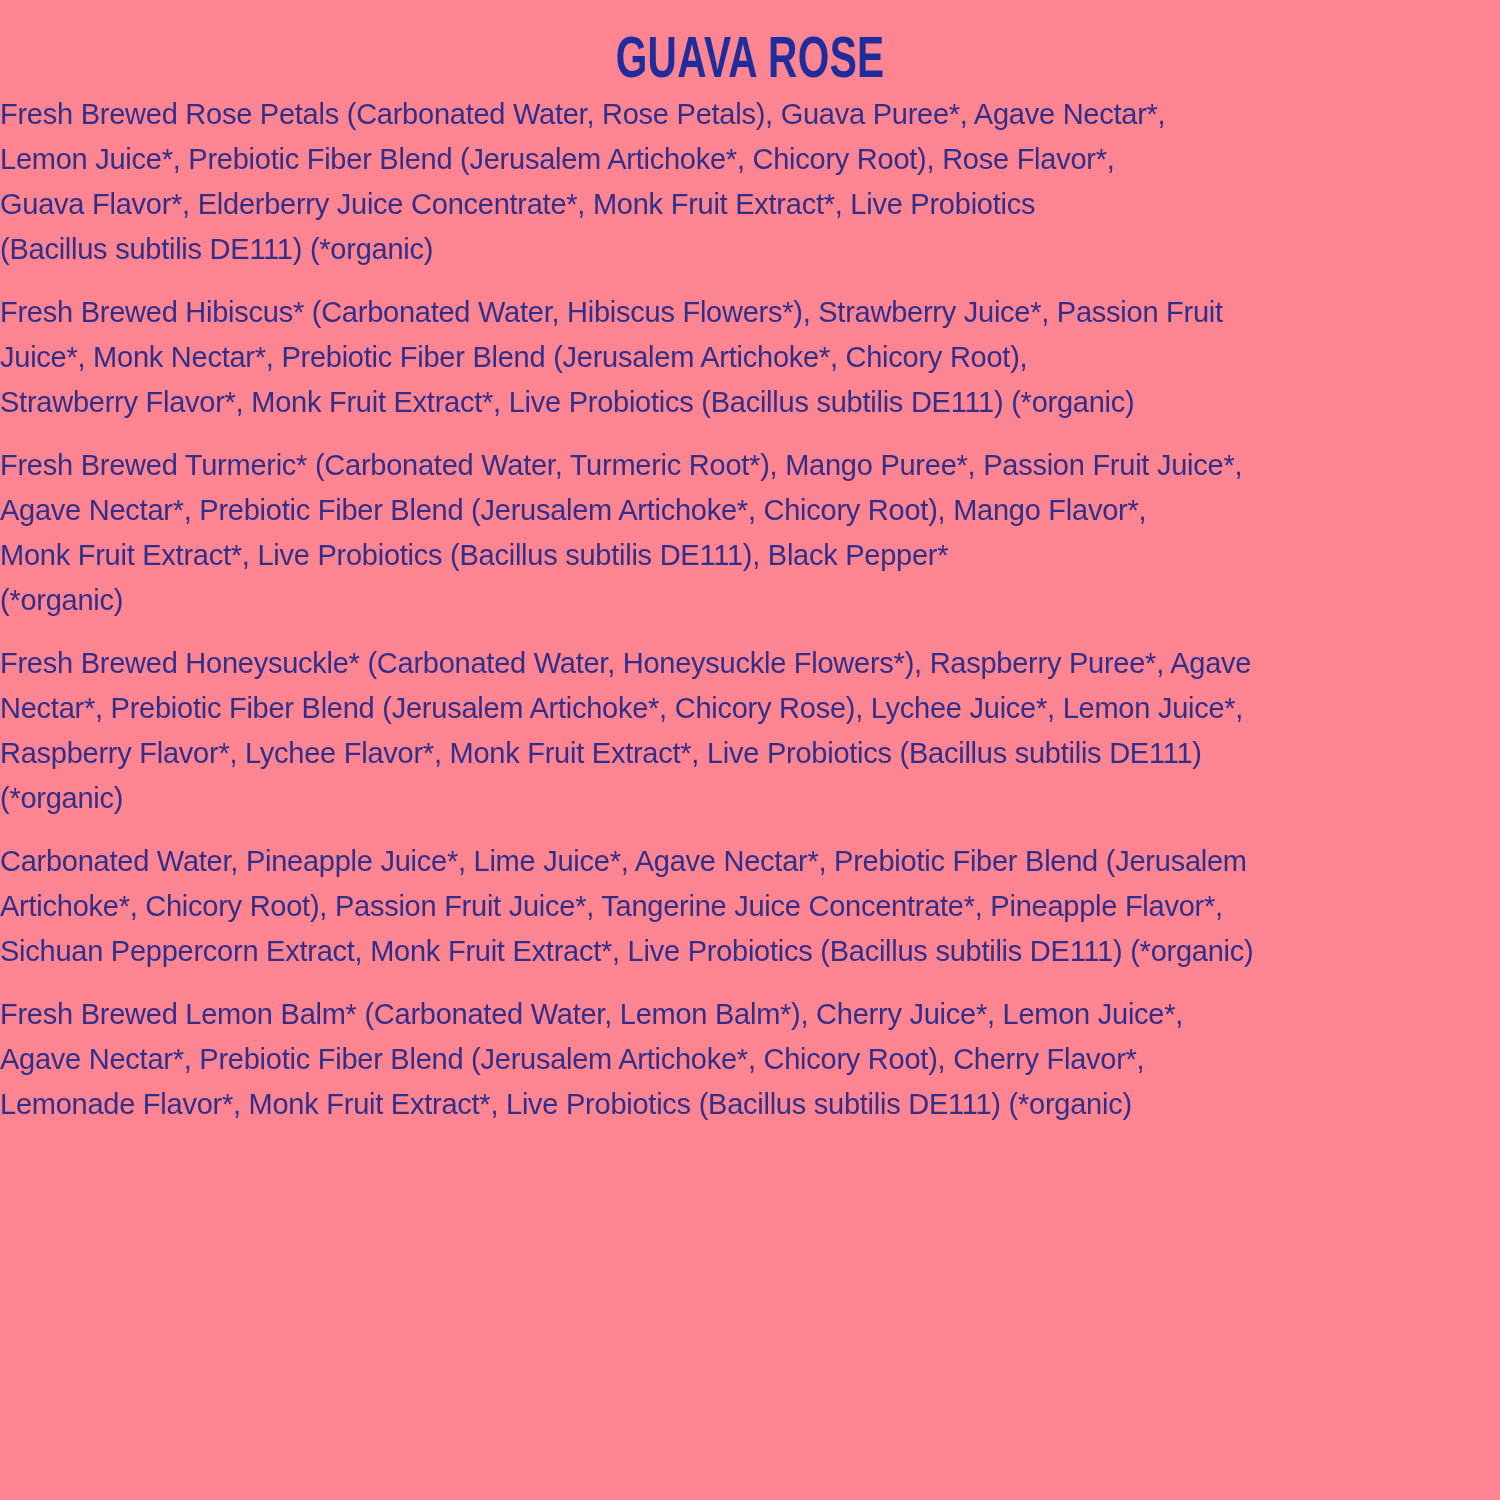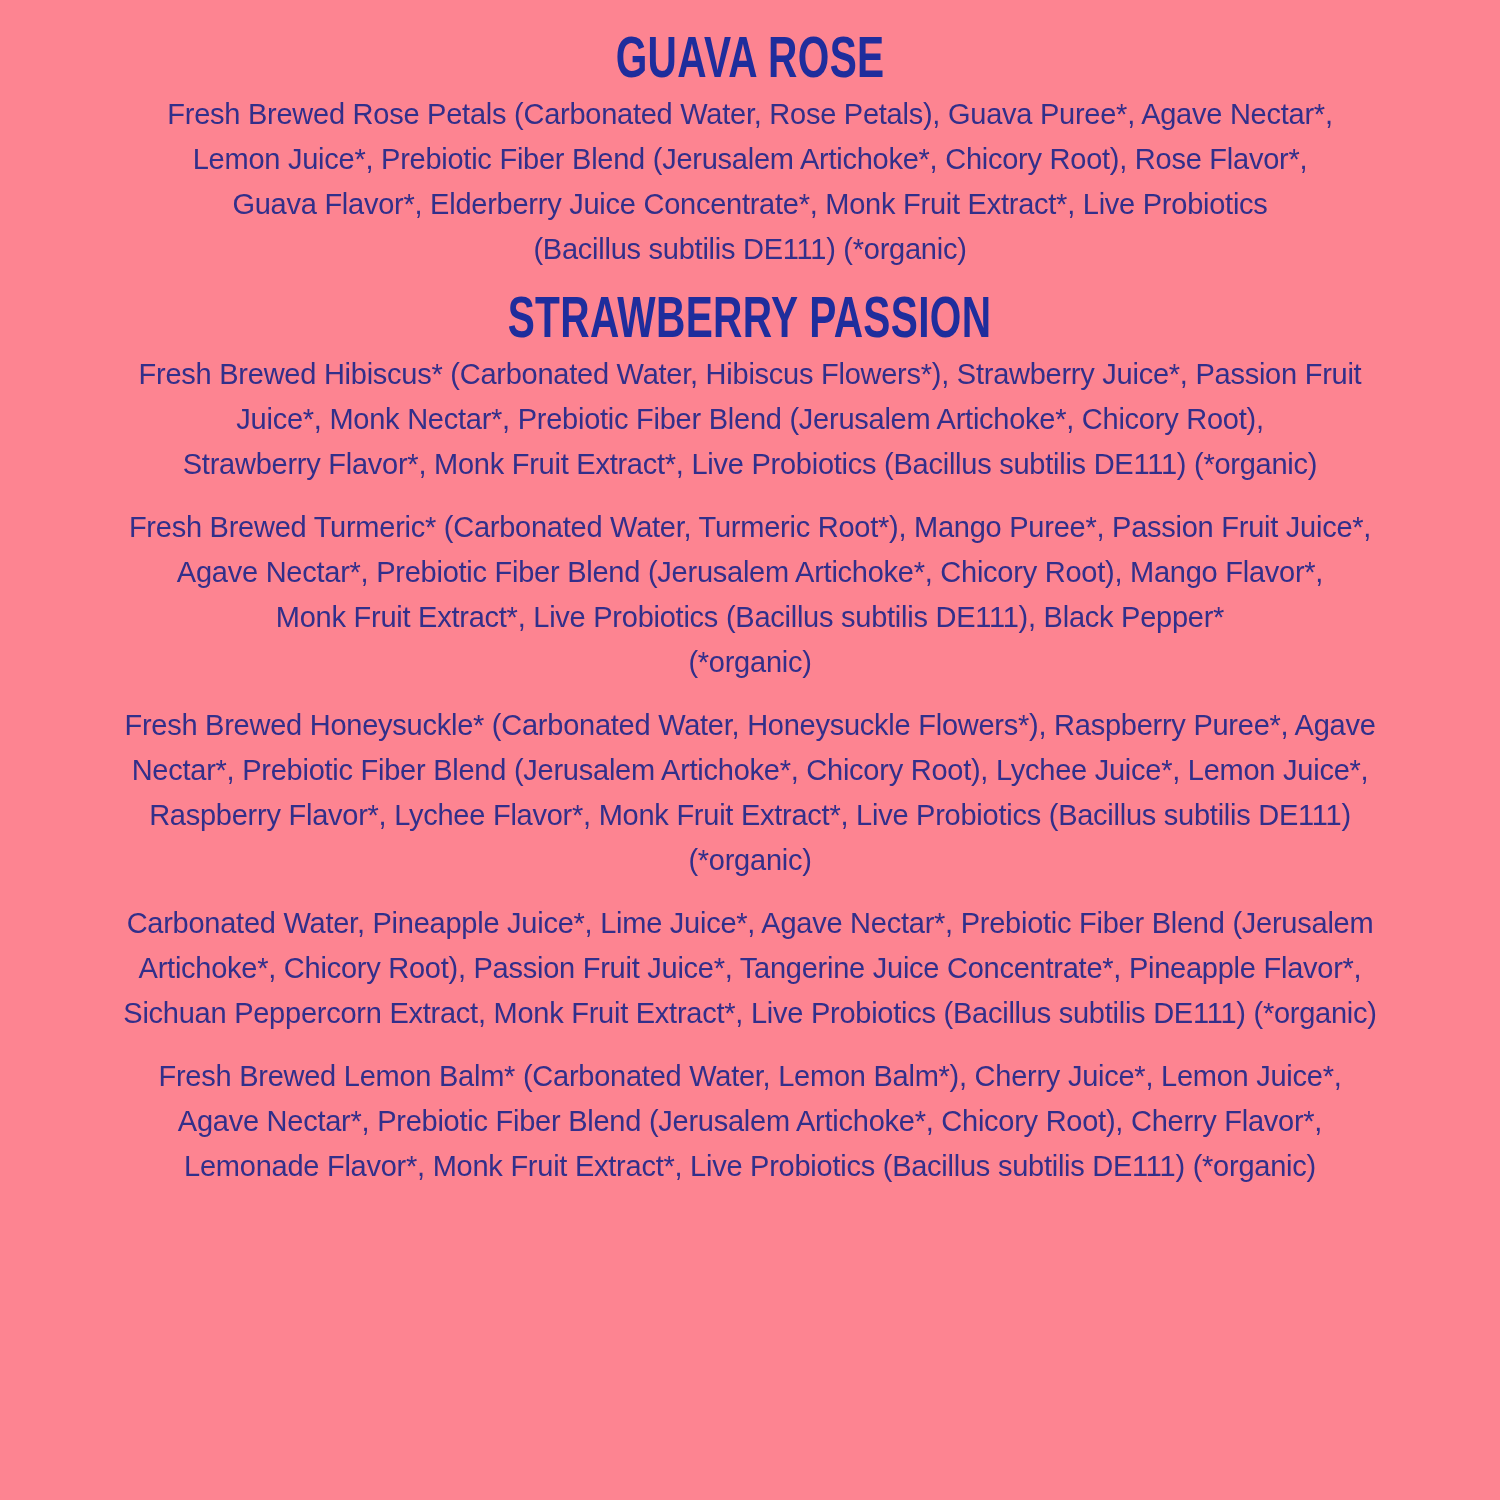--- a/index.html
+++ b/index.html
@@ -43,54 +43,53 @@
     transform: scaleX(0.70);
     transform-origin: center center;
     letter-spacing: 0.5px;
   }
   .ingredients {
     color: var(--text-color);
     font-size: 29px;
     font-weight: 500;
     line-height: 45px;
     letter-spacing: -0.25px;
-    text-align: center;
+    text-align: left;
     white-space: pre-line;
   }
 </style>
 </head>
 <body>
 
 <div class="label">
 
   <div class="section">
     <h2 class="section-title"><span class="condense">GUAVA ROSE</span></h2>
     <p class="ingredients">Fresh Brewed Rose Petals (Carbonated Water, Rose Petals), Guava Puree*, Agave Nectar*,
 Lemon Juice*, Prebiotic Fiber Blend (Jerusalem Artichoke*, Chicory Root), Rose Flavor*,
 Guava Flavor*, Elderberry Juice Concentrate*, Monk Fruit Extract*, Live Probiotics
 (Bacillus subtilis DE111) (*organic)</p>
   </div>
 
   <div class="section">
-    <h2 class="section-title"><span class="condense">STRAWBERRY PASSION</span></h2>
     <p class="ingredients">Fresh Brewed Hibiscus* (Carbonated Water, Hibiscus Flowers*), Strawberry Juice*, Passion Fruit
 Juice*, Monk Nectar*, Prebiotic Fiber Blend (Jerusalem Artichoke*, Chicory Root),
 Strawberry Flavor*, Monk Fruit Extract*, Live Probiotics (Bacillus subtilis DE111) (*organic)</p>
   </div>
 
   <div class="section">
     <p class="ingredients">Fresh Brewed Turmeric* (Carbonated Water, Turmeric Root*), Mango Puree*, Passion Fruit Juice*,
 Agave Nectar*, Prebiotic Fiber Blend (Jerusalem Artichoke*, Chicory Root), Mango Flavor*,
 Monk Fruit Extract*, Live Probiotics (Bacillus subtilis DE111), Black Pepper*
 (*organic)</p>
   </div>
 
   <div class="section">
     <p class="ingredients">Fresh Brewed Honeysuckle* (Carbonated Water, Honeysuckle Flowers*), Raspberry Puree*, Agave
-Nectar*, Prebiotic Fiber Blend (Jerusalem Artichoke*, Chicory Root), Lychee Juice*, Lemon Juice*,
+Nectar*, Prebiotic Fiber Blend (Jerusalem Artichoke*, Chicory Rose), Lychee Juice*, Lemon Juice*,
 Raspberry Flavor*, Lychee Flavor*, Monk Fruit Extract*, Live Probiotics (Bacillus subtilis DE111)
 (*organic)</p>
   </div>
 
   <div class="section">
     <p class="ingredients">Carbonated Water, Pineapple Juice*, Lime Juice*, Agave Nectar*, Prebiotic Fiber Blend (Jerusalem
 Artichoke*, Chicory Root), Passion Fruit Juice*, Tangerine Juice Concentrate*, Pineapple Flavor*,
 Sichuan Peppercorn Extract, Monk Fruit Extract*, Live Probiotics (Bacillus subtilis DE111) (*organic)</p>
   </div>
 

